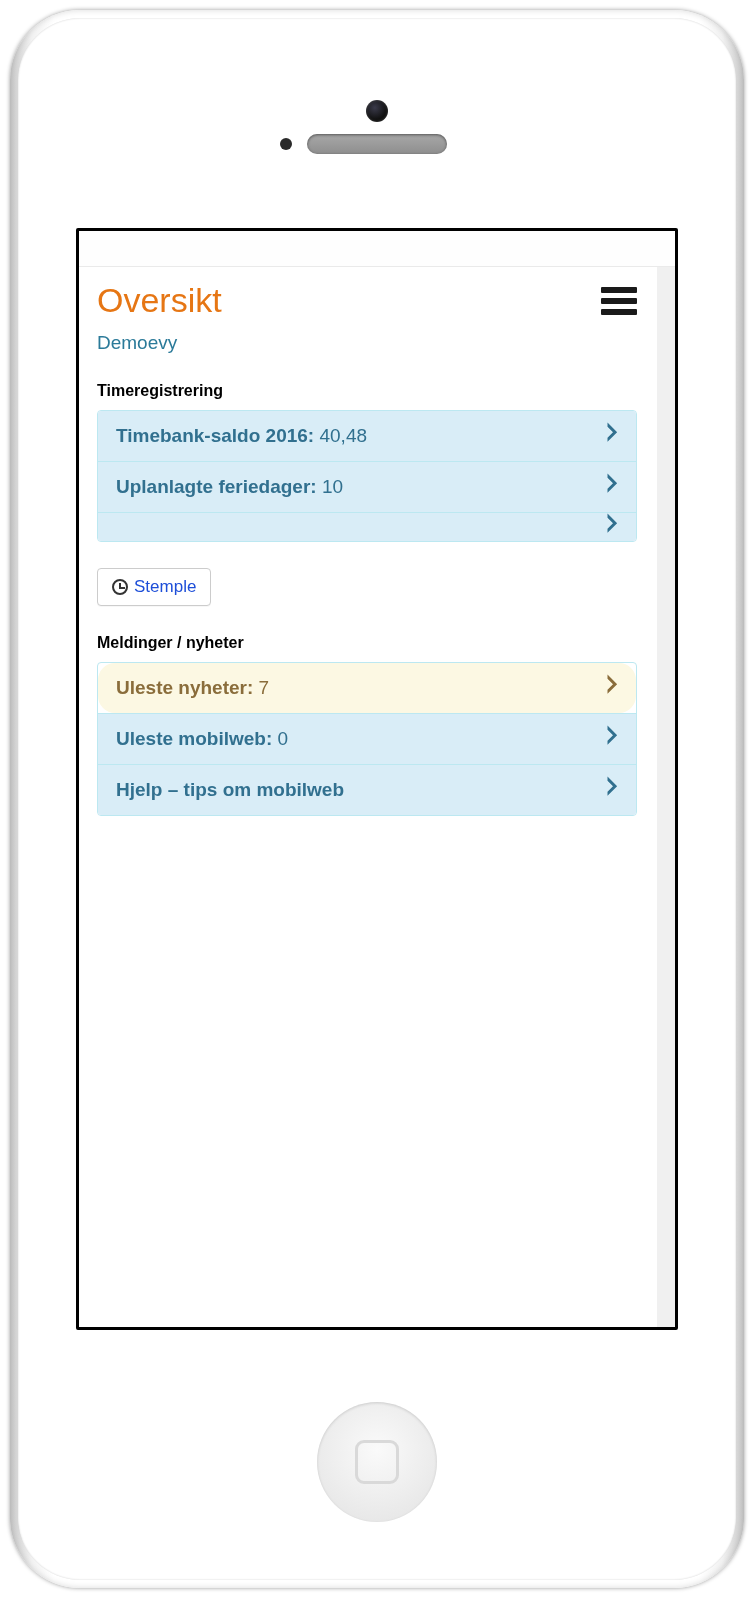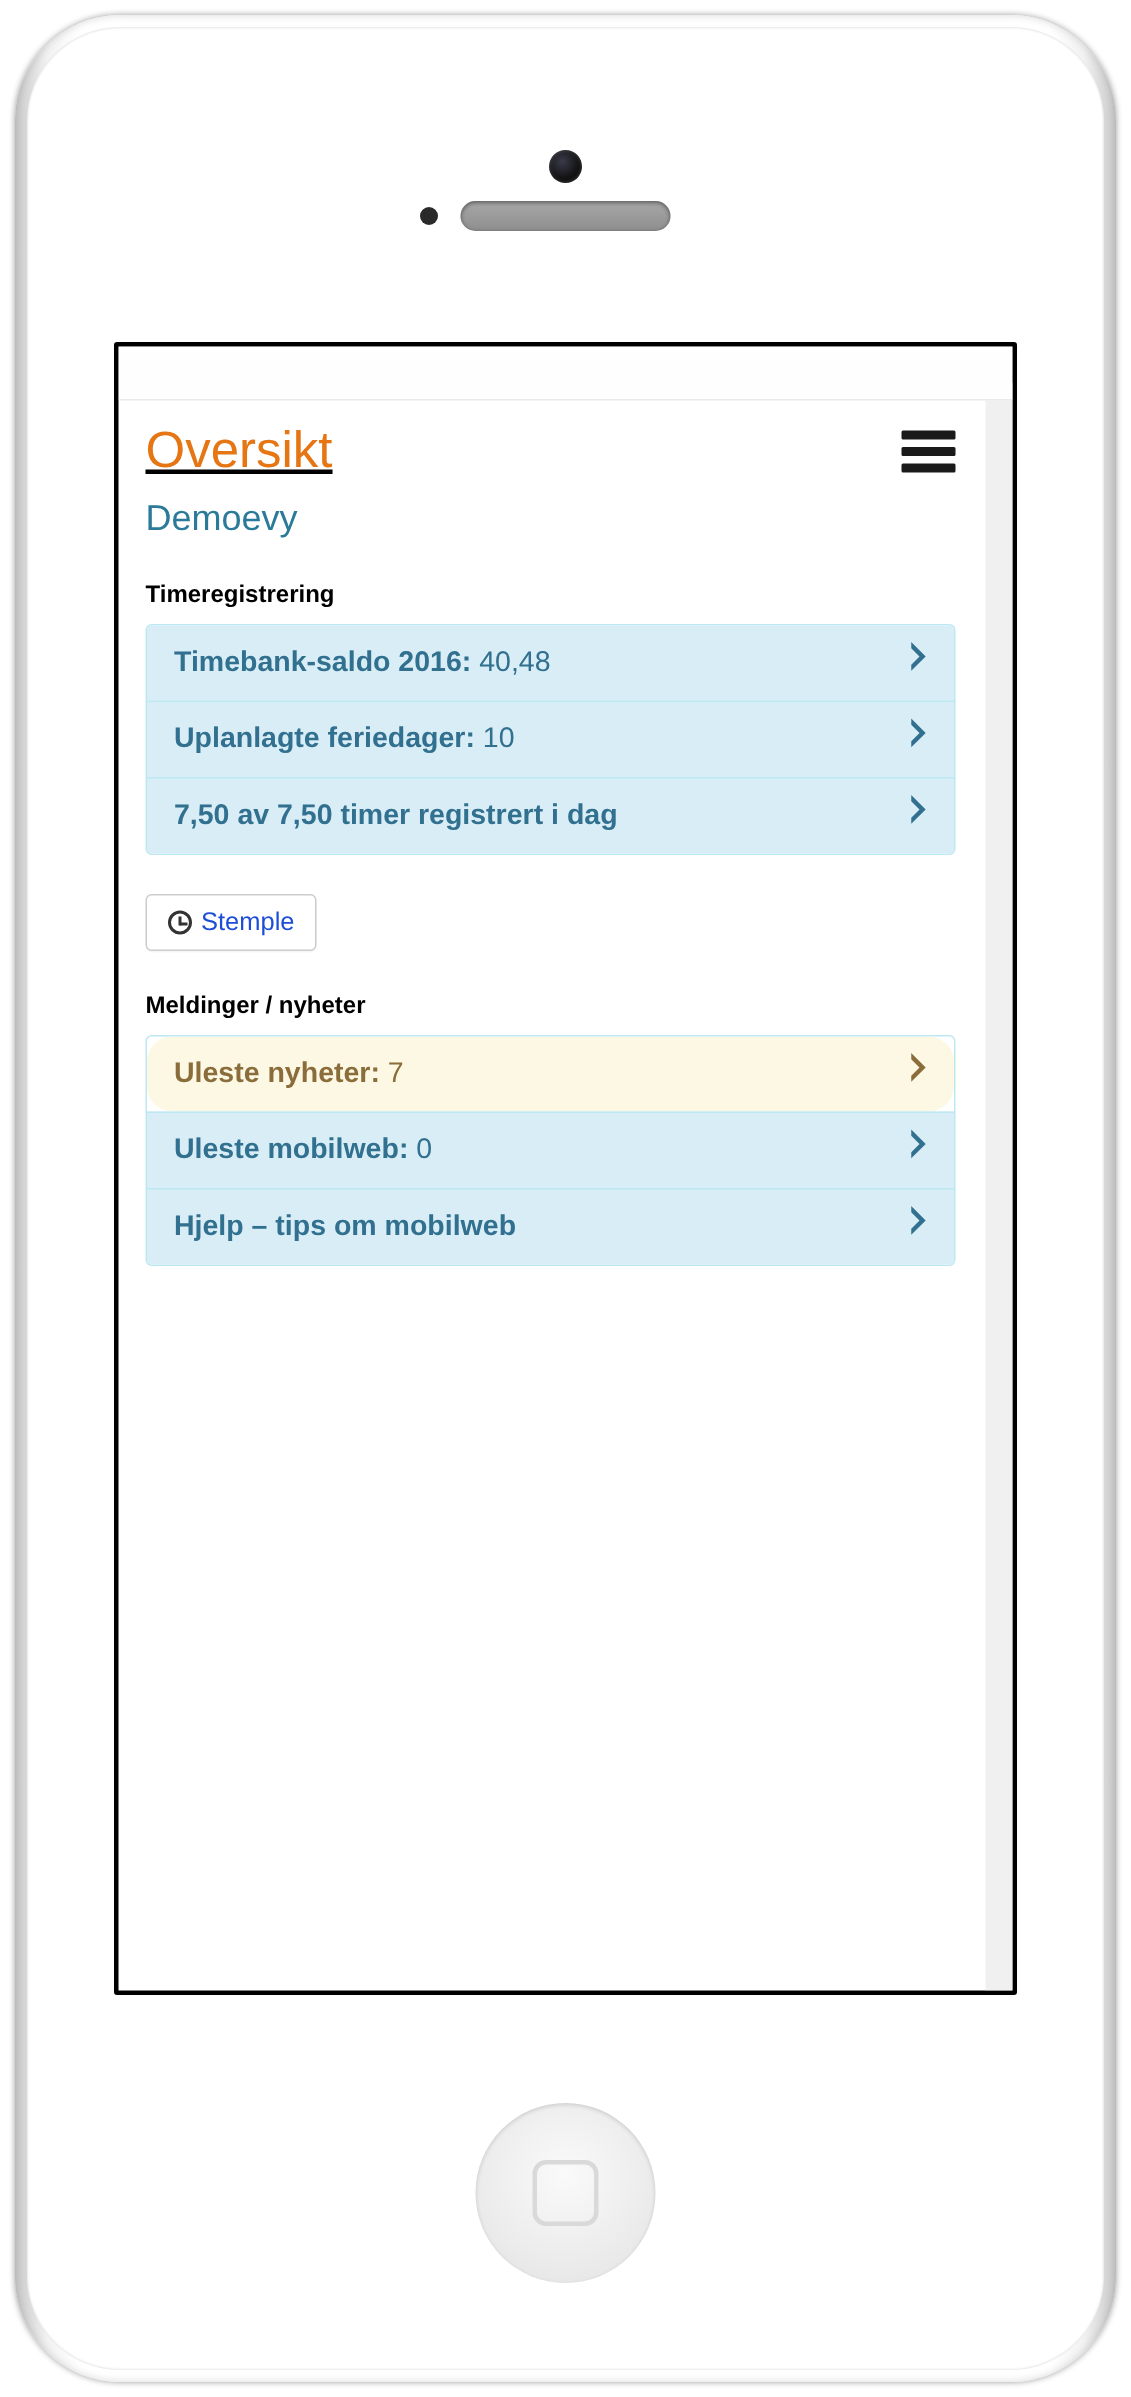--- a/index.html
+++ b/index.html
@@ -113,40 +113,39 @@
     background: #fefefe;
   }
   .content {
     padding: 14px 18px 18px 18px;
     margin-right: 20px;
   }
   .header-row {
     display: flex;
     justify-content: space-between;
     align-items: center;
-    text-decoration: underline;
   }
   .page-title {
     font-size: 34px;
     color: #e67614;
     font-weight: 400;
   }
   .hamburger {
     width: 36px;
     cursor: pointer;
   }
   .hamburger div {
     height: 6px;
     background: #1a1a1a;
     margin: 5px 0;
     border-radius: 1px;
   }
   .subtitle {
     color: #2b7a99;
-    font-size: 24px;
+    font-size: 19px;
     margin-top: 12px;
   }
   .section-title {
     font-weight: 700;
     font-size: 16px;
     margin-top: 28px;
     margin-bottom: 10px;
     color: #000;
   }
   .panel {
@@ -257,21 +256,20 @@
                   </svg></span>
             </div>
             <div class="panel-item">
               <span class="label">Uplanlagte feriedager:</span>
               <span class="value">10</span>
               <span class="chevron blue"><svg viewBox="0 0 10 16">
                     <path d="M1 1 L8 8 L1 15 L1 12 L5 8 L1 4 Z"></path>
                   </svg></span>
             </div>
             <div class="panel-item">
-              <span class="label">7,50 av 7,50 timer registrert i dag</span>
               <span class="chevron blue"><svg viewBox="0 0 10 16">
                     <path d="M1 1 L8 8 L1 15 L1 12 L5 8 L1 4 Z"></path>
                   </svg></span>
             </div>
           </div>
 
           <button class="btn">
             <span class="clock-icon"></span>
             <span>Stemple</span>
           </button>

